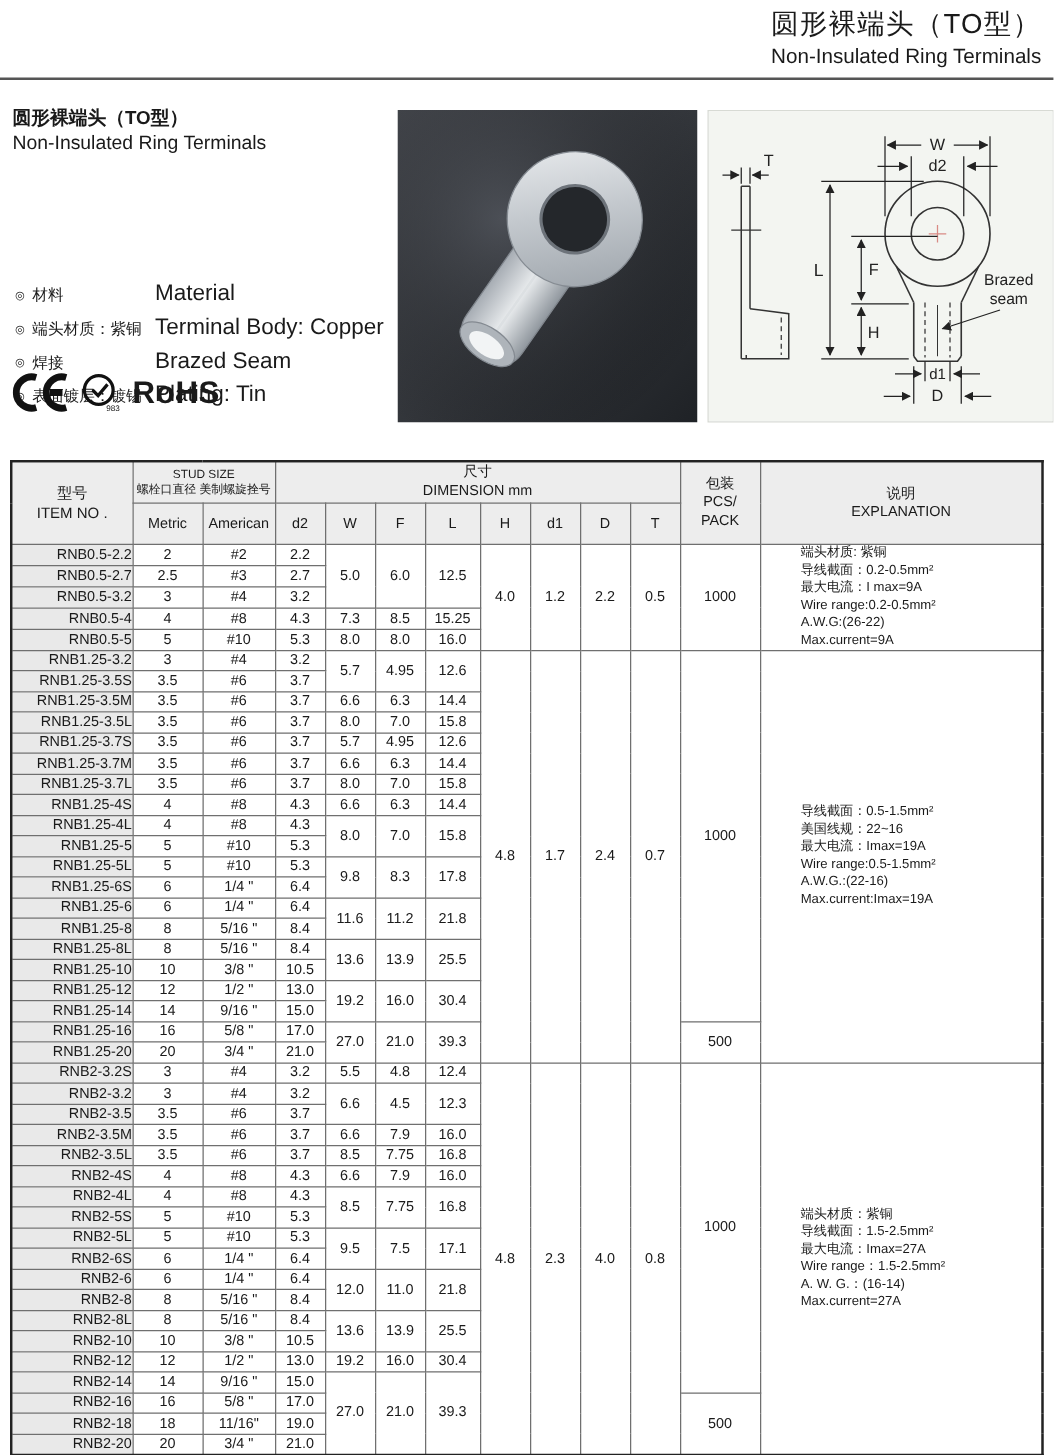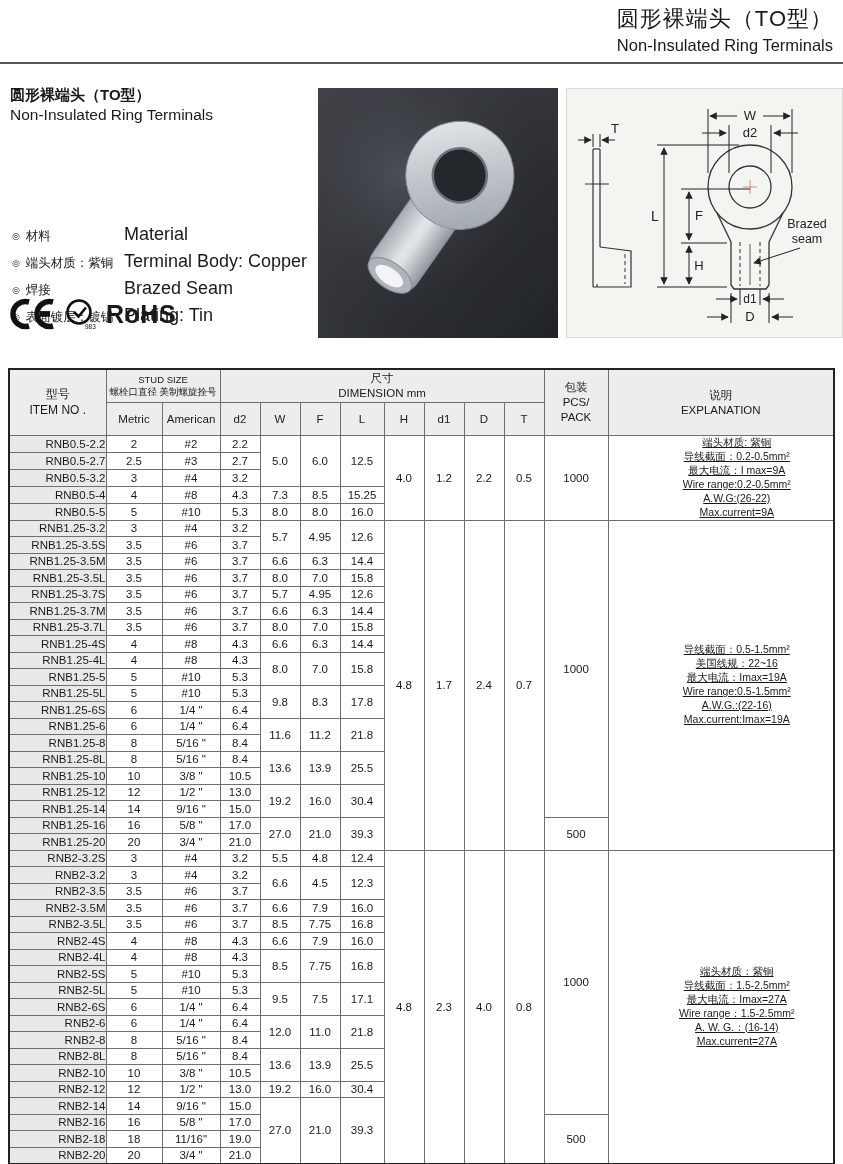--- a/index.html
+++ b/index.html
@@ -38,21 +38,21 @@
   
   table.spec{position:absolute;left:8px;top:368px;width:827px;height:794px;border-collapse:collapse;
              table-layout:fixed;font-size:11.5px;background:#fff;border:2px solid #222;}
   .spec th,.spec td{border:1px solid #6f6f6f;text-align:center;vertical-align:middle;padding:0;
              white-space:pre-line;line-height:1.25;overflow:hidden;font-weight:normal;}
   .spec thead th{background:#ededed;height:32px;font-size:11.5px;line-height:1.3;}
   .spec th.h-item{font-size:12px;}
   .spec th.h-stud{font-size:9.5px;}
   .spec tbody tr{height:16.5px;}
   .spec td.item{text-align:right;padding-left:5px;background:#e9e9e9;}
-  .spec td.expl{text-align:center;padding-left:32px;font-size:10.5px;line-height:1.33;background:#fff;text-decoration:underline;}
+  .spec td.expl{text-align:left;padding-left:32px;font-size:10.5px;line-height:1.33;background:#fff;}
 </style>
 </head>
 <body>
 
 <div class="page">
 
   <div class="doc-title">
     <div class="cn">圆形裸端头（TO型）</div>
     <div class="en">Non-Insulated Ring Terminals</div>
   </div>

